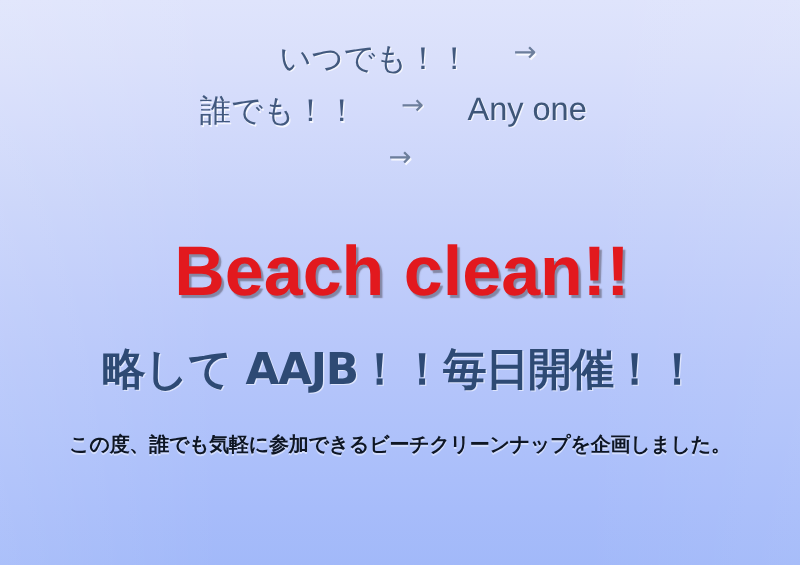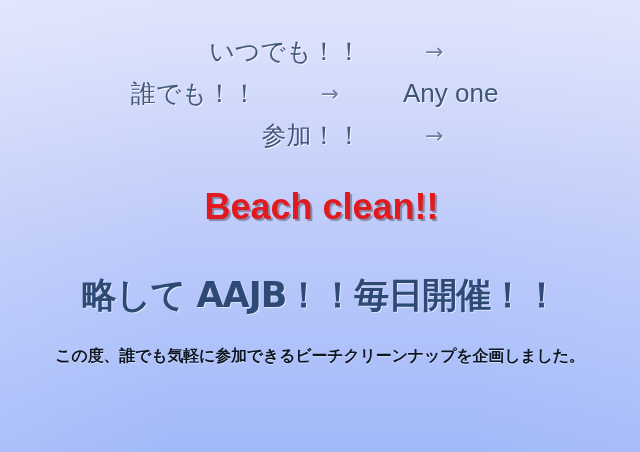--- a/index.html
+++ b/index.html
@@ -45,24 +45,23 @@
 
   
   #mapping {
     position: absolute;
     top: 30px;
     left: 0;
     right: 0;
   }
   .map-row {
     display: flex;
-    align-items: center;
+    align-items: flex-start;
     justify-content: center;
     height: 42px;
-    gap: 29px;
   }
   .map-jp {
     width: 200px;
     text-align: right;
     font-size: 25px;
     font-weight: 400;
     color: #42597e;
     letter-spacing: 0px;
     text-shadow: 1px 1px 0 rgba(255,255,255,0.75);
     font-family: "DejaVu Sans", "Liberation Sans", sans-serif;
@@ -84,21 +83,21 @@
     text-shadow: 1px 1px 0 rgba(255,255,255,0.7);
   }
 
   
   #title {
     position: absolute;
     top: 188px;
     left: 3px;
     right: 0;
     text-align: center;
-    font-size: 36px;
+    font-size: 56px;
     font-weight: bold;
     color: #e2191e;
     letter-spacing: 0px;
     text-shadow: 2px 2px 1px rgba(60,50,60,0.45);
     line-height: 1.05;
   }
 
   
   #subtitle {
     position: absolute;
@@ -146,21 +145,20 @@
       <span class="map-arrow">→</span>
     </div>
 
     <div class="map-row">
       <span class="map-jp">誰でも！！</span>
       <span class="map-arrow">→</span>
       <span class="map-en">Any one</span>
     </div>
 
     <div class="map-row">
-      <span class="map-jp">参加！！</span>
       <span class="map-arrow">→</span>
     </div>
 
   </div>
 
   <div id="title">Beach clean!!</div>
 
   <div id="subtitle">略して AAJB！！毎日開催！！</div>
 
   <div id="body-text">

